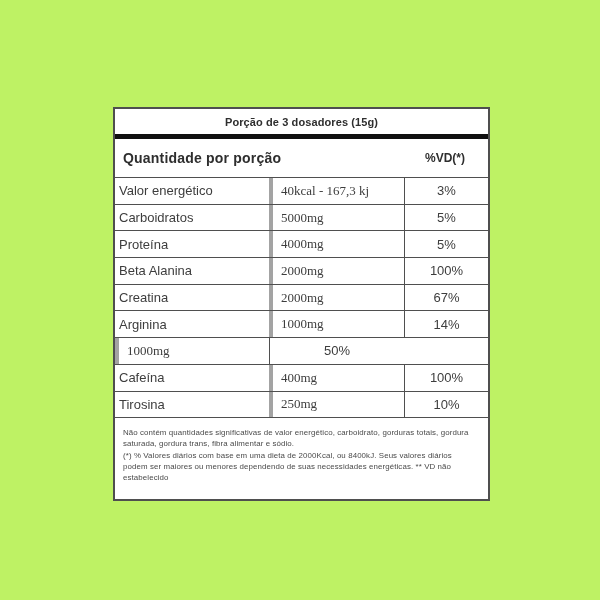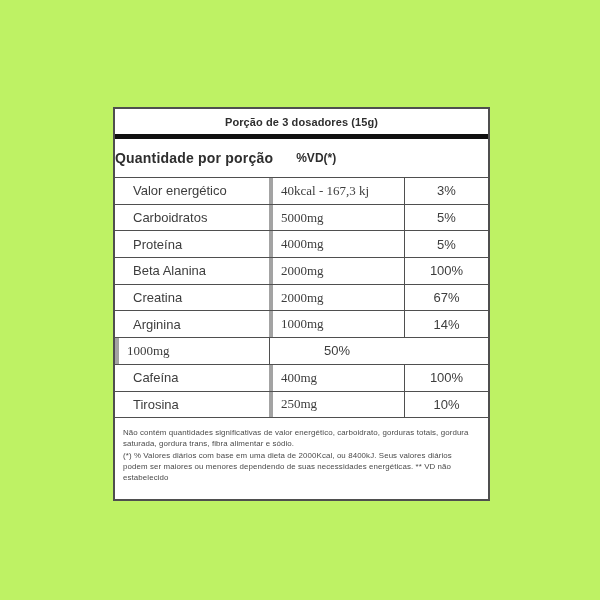--- a/index.html
+++ b/index.html
@@ -37,21 +37,22 @@
 
   .thick-bar {
     height: 5px;
     background: #101010;
   }
 
   .header-row {
     height: 38px;
     display: flex;
     align-items: center;
-    justify-content: flex-start;
+    justify-content: space-between;
+    padding-left: 8px;
   }
   .header-qty {
     font-size: 14px;
     font-weight: 700;
     color: #2e2e2e;
     letter-spacing: 0.2px;
   }
   .header-dv {
     width: 86px;
     text-align: center;
@@ -69,21 +70,21 @@
     height: 26.7px;
     border-bottom: 1px solid #4f4f4f;
     font-size: 13px;
   }
   .cell {
     display: flex;
     align-items: center;
     overflow: hidden;
     white-space: nowrap;
   }
-  .cell-label { padding-left: 18px; }
+  .cell-label { padding-left: 4px; }
   .cell-amount { padding-left: 8px; border-left: 4px solid #a3a3a3; font-family: Liberation Serif, serif; }
   .cell-dv { justify-content: center; border-left: 1px solid #4f4f4f; }
 
   .footer {
     padding: 9px 10px 16px 8px;
     min-height: 66px;
   }
   .footer p {
     font-size: 7.9px;
     line-height: 1.42;

